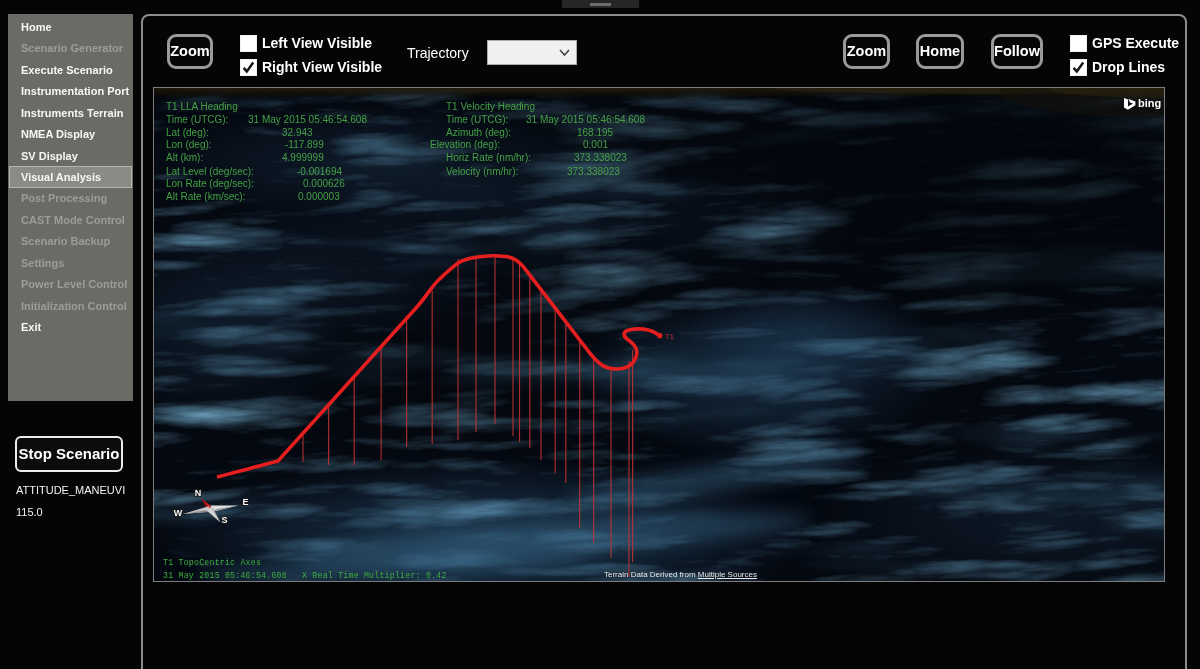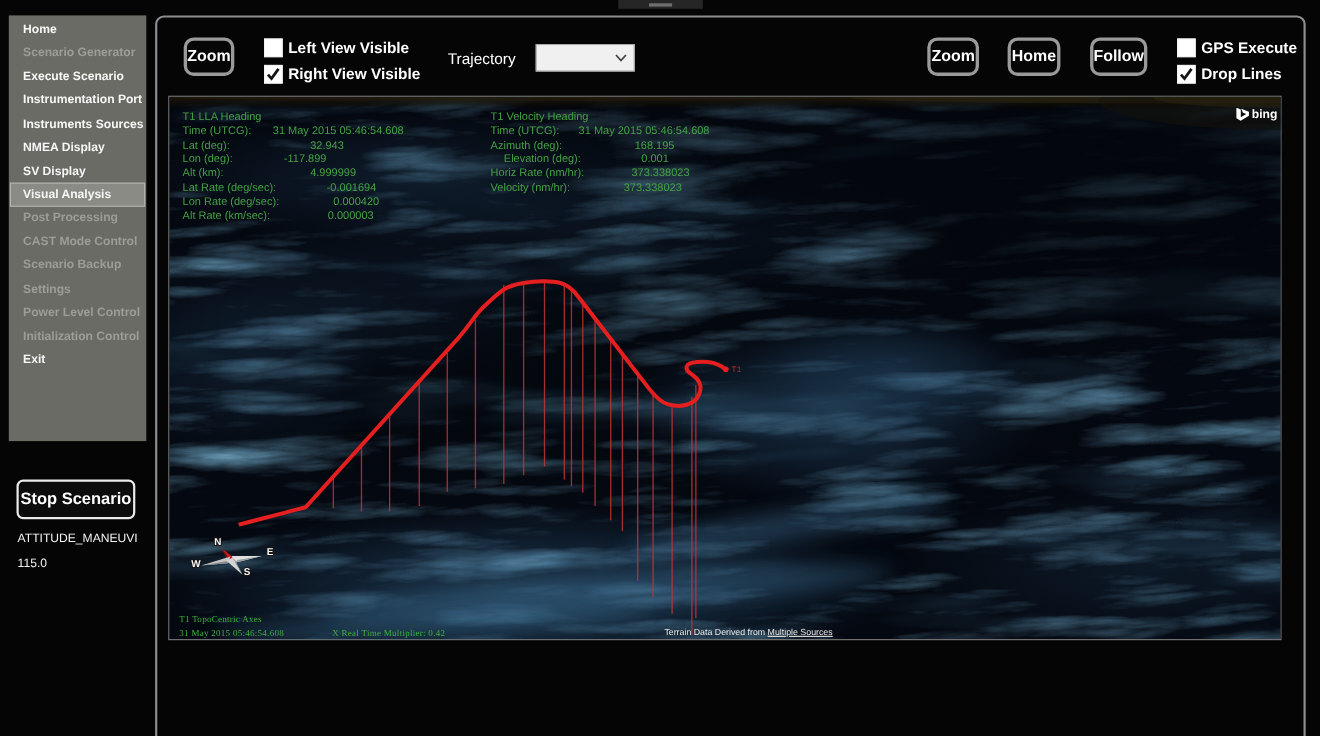--- a/index.html
+++ b/index.html
@@ -35,32 +35,32 @@
   .cblab{position:absolute;color:#fff;font-size:14px;font-weight:bold;white-space:nowrap;}
 
   #traj-lab{left:407px;top:45px;color:#fff;font-size:14px;}
   #dd{left:487px;top:40px;width:88px;height:23px;background:#f0f0f0;border:1px solid #ababab;}
   #dd svg{position:absolute;right:6px;top:7px;}
 
   
   #vp{left:153px;top:87px;width:1010px;height:493px;border:1px solid #7c7c7c;
       background:#04080e;overflow:hidden;}
   #vp .g{position:absolute;color:#45a045;font-size:10px;white-space:nowrap;}
-  #vp .gm{position:absolute;color:#3fae3f;font-size:8.2px;font-family:Liberation Serif, serif;white-space:nowrap;letter-spacing:0.25px;}
+  #vp .gm{position:absolute;color:#3fae3f;font-size:8.2px;font-family:Liberation Mono, monospace;white-space:nowrap;letter-spacing:0.25px;}
   #terr{position:absolute;left:450px;top:481.5px;color:#e8e8e8;font-size:8px;white-space:nowrap;}
 </style>
 </head>
 <body>
 
 <div class="abs" id="sidebar">
   <div class="mi" style="top:3px">Home</div>
   <div class="mi dis" style="top:24px">Scenario Generator</div>
   <div class="mi" style="top:46px">Execute Scenario</div>
   <div class="mi" style="top:67px">Instrumentation Port</div>
-  <div class="mi" style="top:89px">Instruments Sources</div>
+  <div class="mi" style="top:89px">Instruments Terrain</div>
   <div class="mi" style="top:110px">NMEA Display</div>
   <div class="mi" style="top:132px">SV Display</div>
   <div id="hl"></div>
   <div class="mi" style="top:153px">Visual Analysis</div>
   <div class="mi dis" style="top:174px">Post Processing</div>
   <div class="mi dis" style="top:196px">CAST Mode Control</div>
   <div class="mi dis" style="top:217px">Scenario Backup</div>
   <div class="mi dis" style="top:239px">Settings</div>
   <div class="mi dis" style="top:260px">Power Level Control</div>
   <div class="mi dis" style="top:282px">Initialization Control</div>
@@ -227,36 +227,36 @@
   <text x="984" y="19" font-size="11" font-weight="bold" font-family="Liberation Sans,sans-serif">bing</text>
  </g>
 </svg>
 
   <div class="g" style="left:12px;top:12.8px">T1 LLA Heading</div>
   <div class="g" style="left:12px;top:25.6px">Time (UTCG):</div>
     <div class="g" style="left:94px;top:25.6px">31 May 2015 05:46:54.608</div>
   <div class="g" style="left:12px;top:38.5px">Lat (deg):</div>
     <div class="g" style="left:128px;top:38.5px">32.943</div>
   <div class="g" style="left:12px;top:51.2px">Lon (deg):</div>
-    <div class="g" style="left:104px;top:51.2px">-117.899</div>
+    <div class="g" style="left:131px;top:51.2px">-117.899</div>
   <div class="g" style="left:12px;top:64.1px">Alt (km):</div>
     <div class="g" style="left:128px;top:64.1px">4.999999</div>
-  <div class="g" style="left:12px;top:77.6px">Lat Rate (deg/sec):</div>
+  <div class="g" style="left:12px;top:77.6px">Lat Level (deg/sec):</div>
     <div class="g" style="left:143px;top:77.6px">-0.001694</div>
   <div class="g" style="left:12px;top:90.3px">Lon Rate (deg/sec):</div>
-    <div class="g" style="left:149px;top:90.3px">0.000420</div>
+    <div class="g" style="left:149px;top:90.3px">0.000626</div>
   <div class="g" style="left:12px;top:102.9px">Alt Rate (km/sec):</div>
     <div class="g" style="left:144px;top:102.9px">0.000003</div>
 
   <div class="g" style="left:292px;top:12.8px">T1 Velocity Heading</div>
   <div class="g" style="left:292px;top:25.6px">Time (UTCG):</div>
     <div class="g" style="left:372px;top:25.6px">31 May 2015 05:46:54.608</div>
   <div class="g" style="left:292px;top:38.5px">Azimuth (deg):</div>
     <div class="g" style="left:423px;top:38.5px">168.195</div>
-  <div class="g" style="left:304px;top:51.2px">Elevation (deg):</div>
+  <div class="g" style="left:276px;top:51.2px">Elevation (deg):</div>
     <div class="g" style="left:429px;top:51.2px">0.001</div>
   <div class="g" style="left:292px;top:64.1px">Horiz Rate (nm/hr):</div>
     <div class="g" style="left:420px;top:64.1px">373.338023</div>
   <div class="g" style="left:292px;top:77.6px">Velocity (nm/hr):</div>
     <div class="g" style="left:413px;top:77.6px">373.338023</div>
 
   <div class="gm" style="left:9px;top:470px">T1 TopoCentric Axes</div>
   <div class="gm" style="left:9px;top:483px">31 May 2015 05:46:54.608</div>
   <div class="gm" style="left:148px;top:483px">X Real Time Multiplier: 0.42</div>
   <div id="terr">Terrain Data Derived from <span style="text-decoration:underline">Multiple Sources</span></div>

